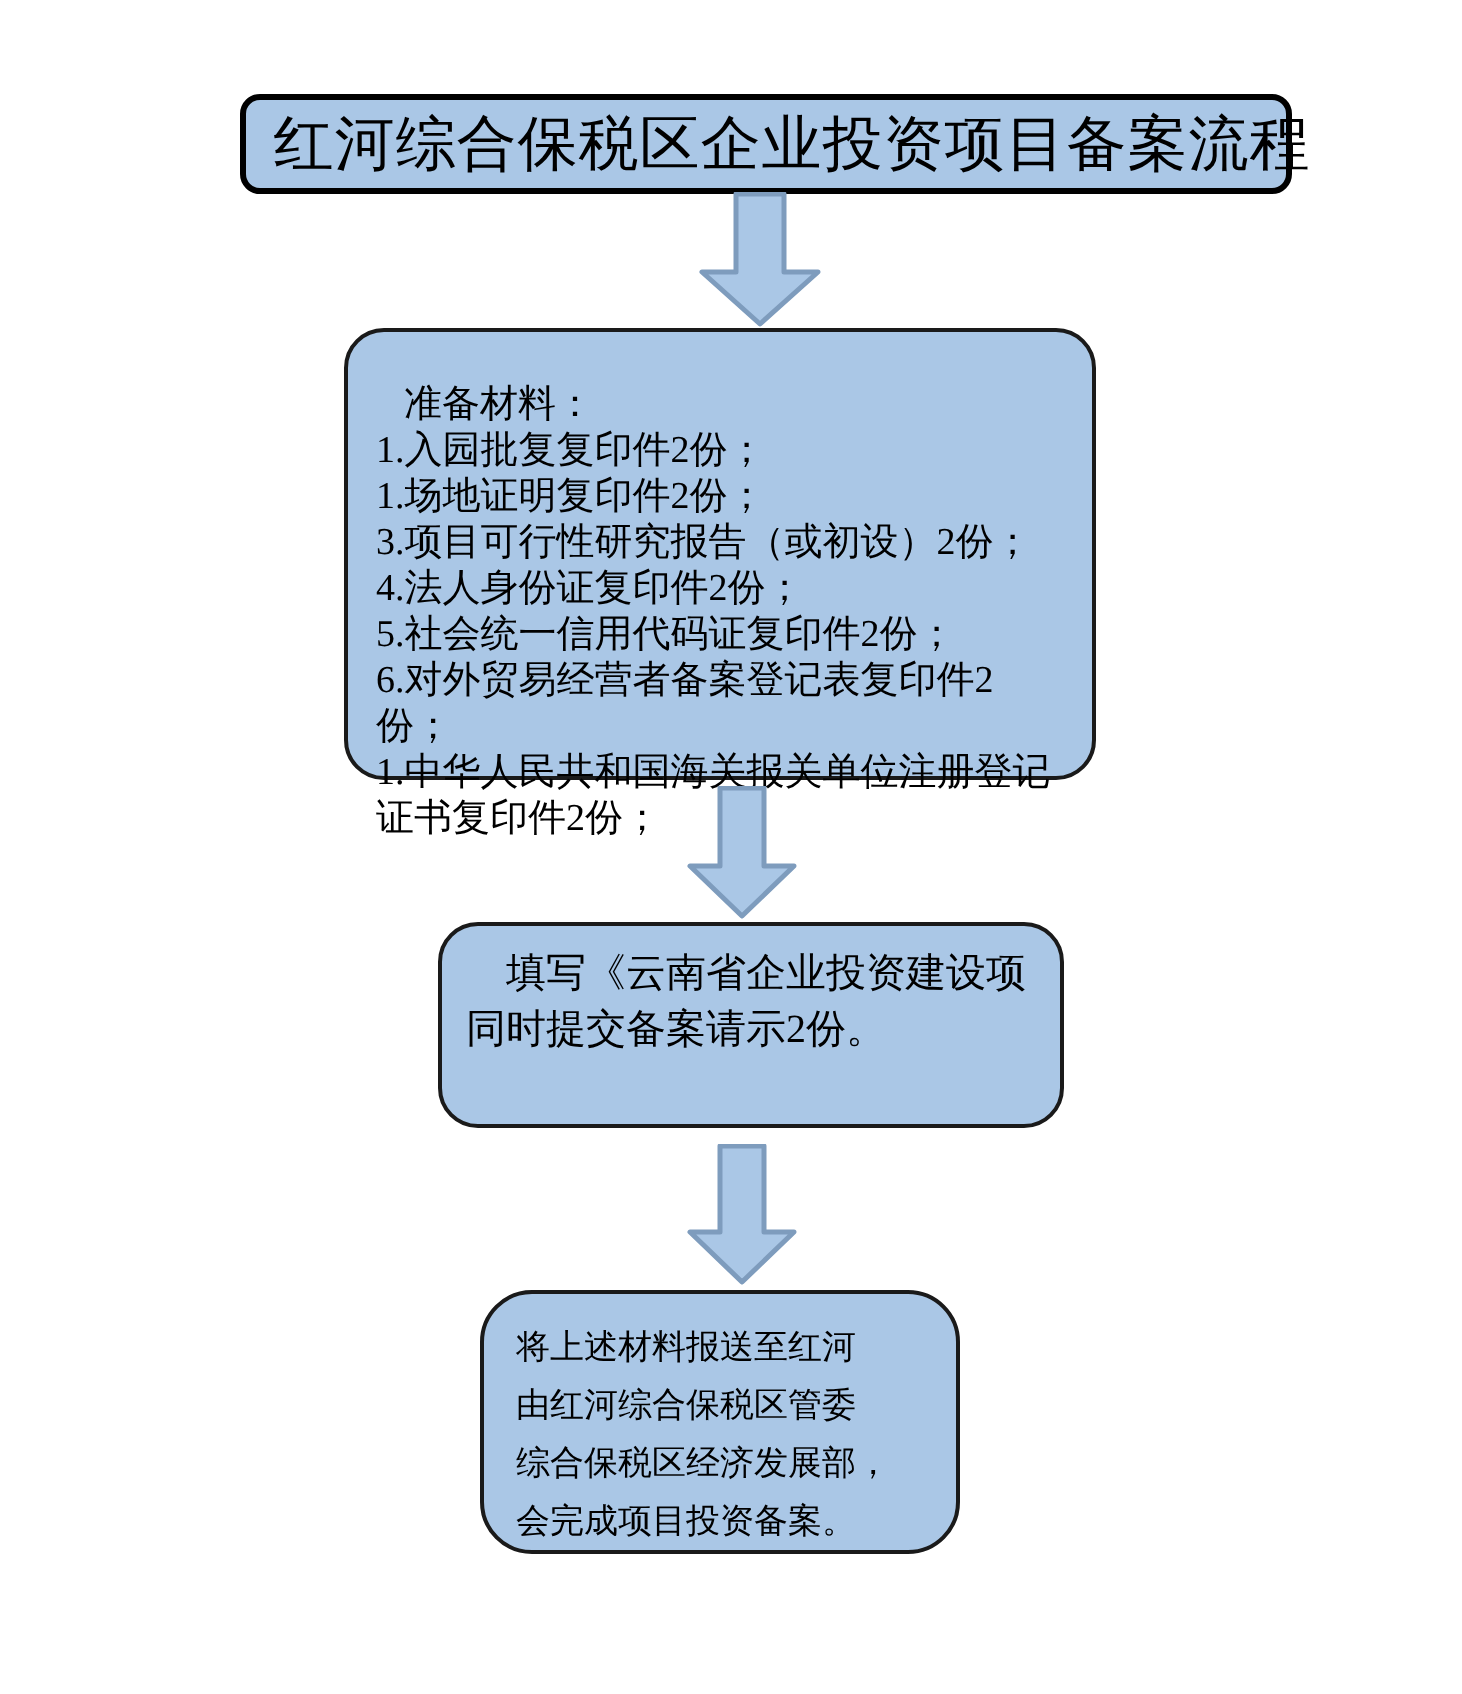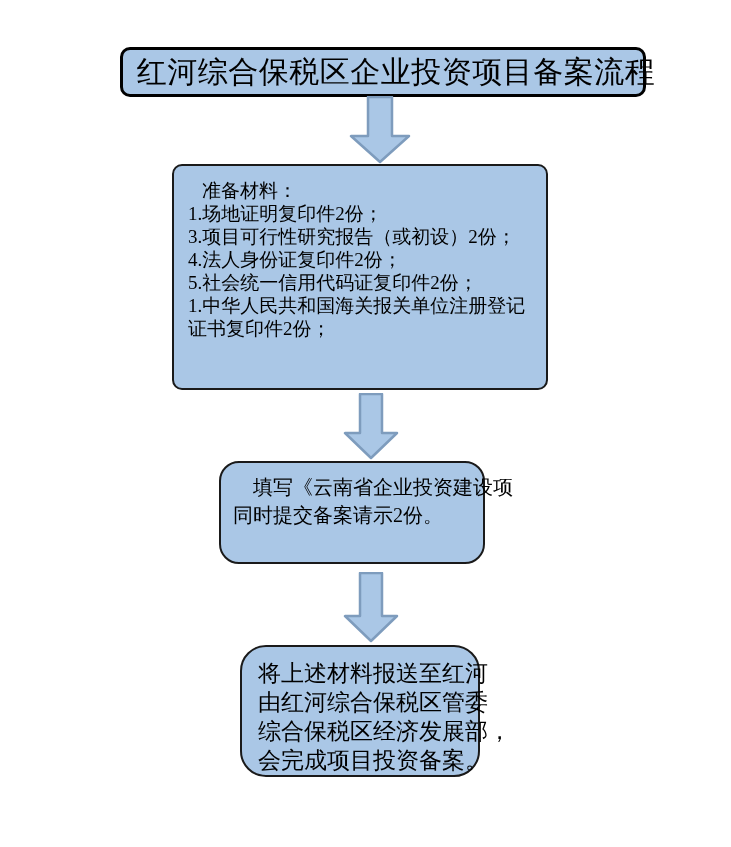--- a/index.html
+++ b/index.html
@@ -29,40 +29,40 @@
     border:3px solid var(--title-border);
     border-radius:10px;
     display:flex;align-items:center;justify-content:center;
     font-size:30px;
     letter-spacing:0.5px;
     white-space:nowrap;
   }
   .materials-box{
     left:172px;top:164px;width:376px;height:226px;
     border:2px solid var(--box-border);
-    border-radius:10px;
-    padding:13px 14px 0 14px;
+    border-radius:20px;
+    padding:25px 14px 0 14px;
     font-size:19px;line-height:23px;
   }
   .materials-heading{text-indent:14px;}
   .application-box{
-    left:219px;top:461px;width:266px;height:103px;
+    left:219px;top:461px;width:313px;height:103px;
     border:2px solid var(--box-border);
     border-radius:20px;
     padding:10px 10px 0 12px;
     font-size:20px;line-height:28px;
   }
   .application-box .line{white-space:nowrap;}
   .application-box .line:first-child{text-indent:1em;}
   .submission-box{
     left:240px;top:645px;width:240px;height:132px;
     border:2px solid var(--box-border);
     border-radius:26px;
     padding:12px 0 0 16px;
-    font-size:23px;line-height:29px;
+    font-size:17px;line-height:29px;
   }
   .submission-box .line{white-space:nowrap;}
   .arrow{position:absolute;}
   .arrow svg{display:block;width:100%;height:100%;}
   .arrow polygon{
     fill:var(--arrow-fill);
     stroke:var(--arrow-border);
     stroke-width:2.5;
     stroke-linejoin:round;
   }
@@ -82,24 +82,26 @@
 
   <div class="arrow arrow-1">
     <svg viewBox="0 0 62 68" preserveAspectRatio="none" aria-hidden="true">
       <polygon points="19,1 43,1 43,40 60,40 31,66 2,40 19,40"></polygon>
     </svg>
   </div>
 
   <div class="shape materials-box">
     <div class="materials-heading">准备材料：</div>
     <div>
+        <div class="materials-item">1.入园批复复印件2份；</div>
         <div class="materials-item">1.场地证明复印件2份；</div>
         <div class="materials-item">3.项目可行性研究报告（或初设）2份；</div>
         <div class="materials-item">4.法人身份证复印件2份；</div>
         <div class="materials-item">5.社会统一信用代码证复印件2份；</div>
+        <div class="materials-item">6.对外贸易经营者备案登记表复印件2份；</div>
         <div class="materials-item">1.中华人民共和国海关报关单位注册登记证书复印件2份；</div>
       </div>
   </div>
 
   <div class="arrow arrow-2">
     <svg viewBox="0 0 56 67" preserveAspectRatio="none" aria-hidden="true">
       <polygon points="17,1 39,1 39,40 54,40 28,65 2,40 17,40"></polygon>
     </svg>
   </div>
 

